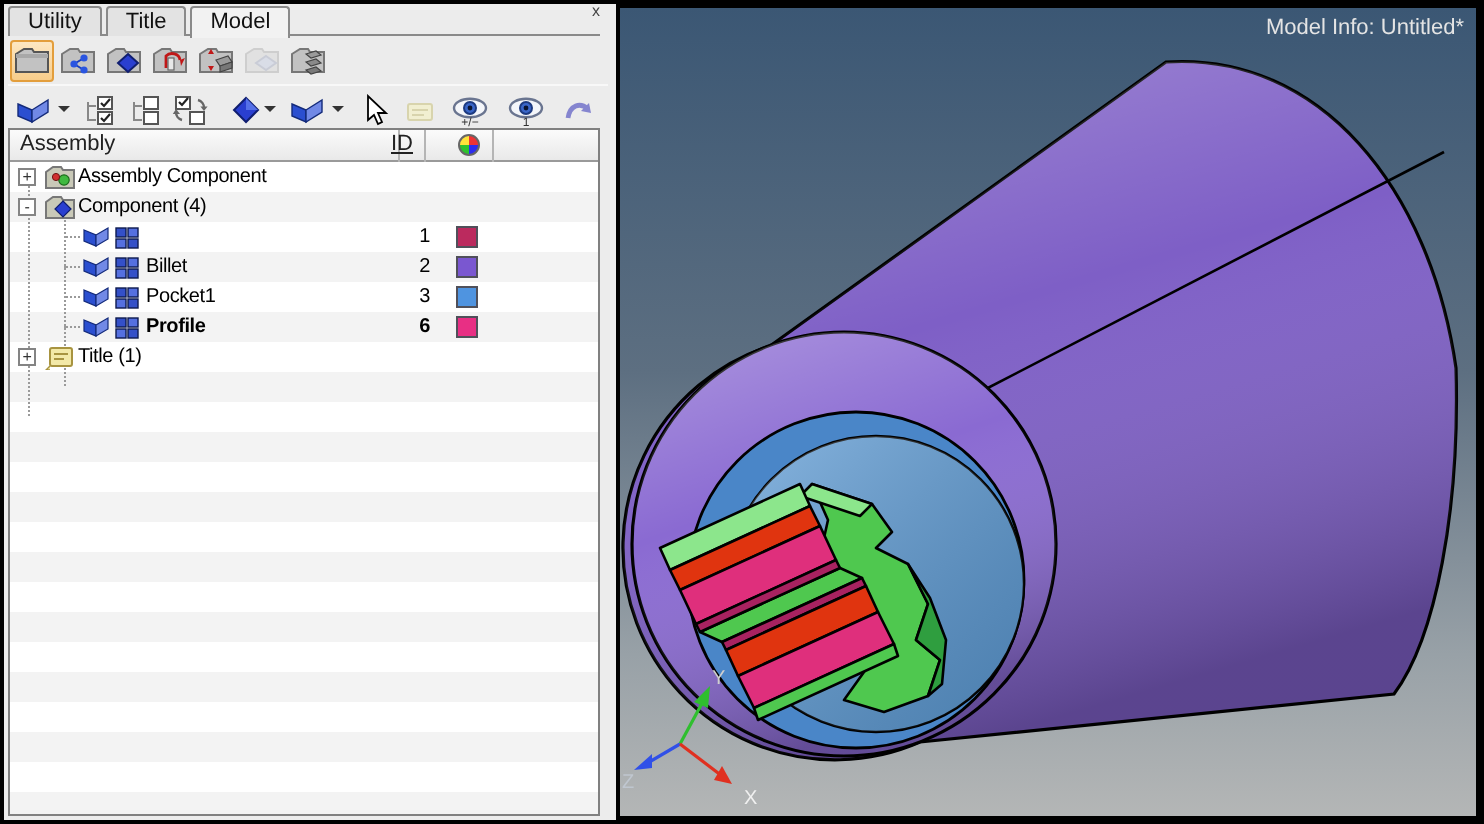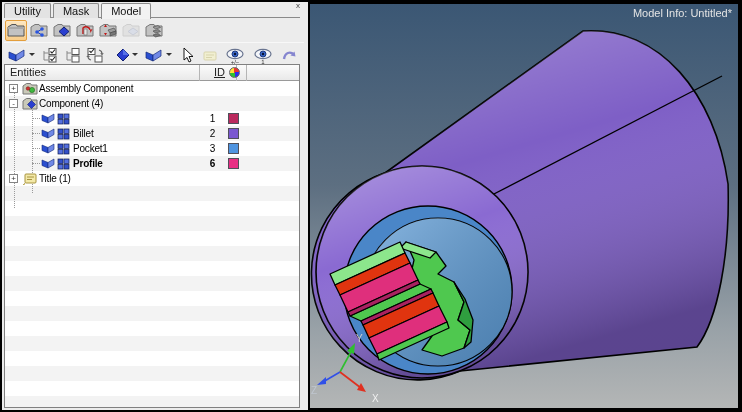--- a/index.html
+++ b/index.html
@@ -25,21 +25,21 @@
   .dd { position:absolute; width:10px; height:21px; top:1px; display:flex; align-items:center; justify-content:center; }
   .dd svg { display:block; }
   .eyelbl { position:absolute; bottom:-1px; left:0; right:0; text-align:center; font-size:6px; color:#333; line-height:6px; }
 
   
   .treewrap { position:absolute; left:2px; top:62px; width:296px; height:344px; border:1px solid #808080; background:#fff; }
   .thead { position:absolute; left:0; top:0; right:0; height:16px; background:linear-gradient(#fbfbfb,#e9e9e9);
            border-bottom:1px solid #9a9a9a; font-size:11px; color:#222; }
   .thead .hc { position:absolute; top:0; height:16px; line-height:15px; border-right:1px solid #b5b5b5; }
   .hc-ent { left:0; width:195px; padding-left:5px; }
-  .hc-id { left:209px; width:23px; text-align:left;text-decoration:underline; }
+  .hc-id { left:185px; width:23px; text-align:center;text-decoration:underline; }
   .hc-col { left:218px; width:24px; }
   .colorwheel { position:absolute; left:6px; top:2px; width:11px; height:11px; border-radius:50%;
                 background:conic-gradient(#e33 0 25%, #2c2cee 25% 50%, #2ec22e 50% 75%, #ffe23a 75% 100%);
                 border:1px solid #666; }
   .tbody { position:absolute; left:0; top:16px; right:0; bottom:0; overflow:hidden;
            background:repeating-linear-gradient(to bottom,#ffffff 0 15px,#f3f3f3 15px 30px); }
   .trow { position:relative; height:15px; font-size:10px; letter-spacing:-0.2px; color:#000; line-height:15px; white-space:nowrap; }
   .trow .lbl { position:absolute; top:0; }
   .trow .idv { position:absolute; left:190px; width:20px; text-align:right; }
   .trow .sw { position:absolute; left:223px; top:2px; width:11px; height:11px; border:1px solid #50505a; }
@@ -58,21 +58,21 @@
 <body>
 
 <div class="screen">
 <div class="inner">
 
   <div class="left">
     <div class="panel-close">x</div>
 
     <div class="tabbar">
       <div class="tab">Utility</div>
-      <div class="tab">Mask</div>
+      <div class="tab">Title</div>
       <div class="tab active">Model</div>
     </div>
 
     <div class="toolbar tb1">
       <div class="tbtn sel" style="left:1px">
         <svg width="18" height="15">
               <path d="M1 4 l4 -2.5 h4 l1 1.5 h7 v10 H1 Z" fill="#c2c2c2" stroke="#555"></path>
               <path d="M1 4 h16 v2 H1 Z" fill="#a8a8a8" stroke="none"></path>
             </svg>
       </div>
@@ -215,21 +215,21 @@
       <div class="tbtn" style="left:274px">
         <svg width="17" height="15">
               <path d="M3 12 C4 5.5, 9 4, 13 7.5" fill="none" stroke="#8585cf" stroke-width="2.4"></path>
               <polygon points="14.5,9.5 9.5,8.5 13.5,4.5" fill="#8585cf"></polygon>
             </svg>
       </div>
     </div>
 
     <div class="treewrap">
       <div class="thead">
-        <div class="hc hc-ent">Entities</div>
+        <div class="hc hc-ent">Assembly</div>
         <div class="hc hc-id">ID</div>
         <div class="hc hc-col">
               <span class="colorwheel"></span>
             </div>
       </div>
       <div class="tbody" id="tree-body">
         <div class="vline" style="left:9px; top:7px; height:120px;"></div>
         <div class="vline" style="left:27px; top:22px; height:90px;"></div>
       <div class="trow">
               <span class="toggle">+</span>

